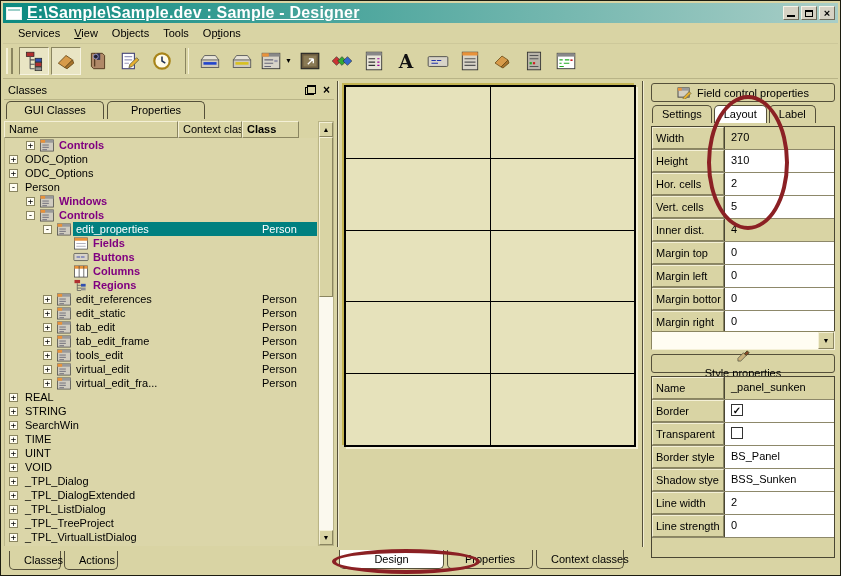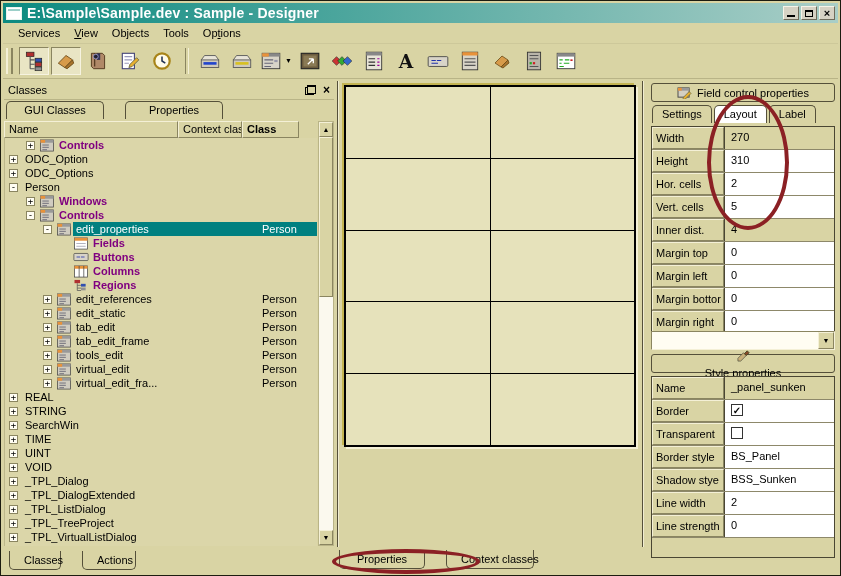--- a/index.html
+++ b/index.html
@@ -3,21 +3,21 @@
 <meta charset="utf-8">
 <style>
   html,body{margin:0;padding:0;}
   body{width:841px;height:576px;font-family:"Liberation Sans",sans-serif;font-size:11px;color:#000;background:#6b6b6b;}
   .window{position:absolute;left:0;top:0;width:841px;height:576px;background:#d9d4a4;border:1px solid #1c1c10;box-sizing:border-box;overflow:hidden;}
 
   
   .titlebar{position:absolute;left:2px;top:2px;right:2px;height:20px;background:linear-gradient(to right,#0c8a80,#a9cec7);display:flex;align-items:center;padding:0 3px;box-sizing:border-box;}
   .app-icon{width:14px;height:11px;background:#fff;border:1px solid #e8f4f0;margin-right:5px;position:relative;}
   .app-icon::after{content:"";position:absolute;left:1px;top:1px;right:1px;height:2px;background:#9ccfc9;}
-  .title-text{color:#fff;font-weight:bold;font-size:14px;letter-spacing:.2px;flex:1;white-space:nowrap;overflow:hidden;}
+  .title-text{color:#fff;font-weight:bold;font-size:16px;letter-spacing:.2px;flex:1;white-space:nowrap;overflow:hidden;text-decoration:underline;}
   .win-btns{display:flex;gap:2px;}
   .win-btn{width:16px;height:14px;background:#d6d2c4;border:1px solid;border-color:#f6f3e8 #6f6b5a #6f6b5a #f6f3e8;display:flex;align-items:flex-end;justify-content:center;box-sizing:border-box;cursor:default;}
   .glyph-min{width:8px;height:2px;background:#000;margin:0 auto 2px;}
   .glyph-max{width:8px;height:7px;border:1px solid #000;border-top-width:2px;margin:0 auto 2px;box-sizing:border-box;}
   .glyph-x{font-size:11px;font-weight:bold;line-height:12px;width:100%;text-align:center;}
 
   
   .menubar{position:absolute;left:2px;top:22px;right:2px;height:20px;display:flex;align-items:center;padding-left:8px;border-bottom:1px solid #cdc89a;}
   .menu-item{padding:2px 7px;cursor:default;}
   .mi-u{text-decoration:underline;}
@@ -33,21 +33,21 @@
   
   .left-panel{position:absolute;left:3px;top:79px;width:330px;height:494px;}
   .lp-header{position:absolute;left:0;top:0;right:0;height:20px;display:flex;align-items:center;padding:0 4px;border-bottom:1px solid #b9b487;box-sizing:border-box;}
   .lp-title{flex:1;}
   .lp-hbtns{display:flex;align-items:center;gap:7px;}
   .float-btn{position:relative;width:11px;height:10px;display:inline-block;}
   .fsq1{position:absolute;left:0;bottom:0;width:7px;height:6px;border:1px solid #000;background:#d9d4a4;}
   .fsq2{position:absolute;right:0;top:0;width:7px;height:6px;border:1px solid #000;border-top-width:2px;background:#d9d4a4;}
   .closep-btn{font-size:12px;font-weight:bold;line-height:10px;cursor:default;}
   .lp-tabs{position:absolute;left:2px;top:21px;height:20px;display:flex;}
-  .tab{background:#d9d4a4;border:1px solid #55503a;padding:2px 14px 0;margin-right:21px;white-space:nowrap;cursor:default;text-align:center;}
+  .tab{background:#d9d4a4;border:1px solid #55503a;padding:2px 14px 0;margin-right:3px;white-space:nowrap;cursor:default;text-align:center;}
   .tab.top{border-radius:5px 5px 0 0;border-bottom:none;height:18px;box-sizing:border-box;}
   .tab.bottom{border-radius:0 0 5px 5px;border-top:none;height:19px;box-sizing:border-box;padding-top:3px;}
   .tab.white{background:#fff;}
   .lp-colhead{position:absolute;left:0;top:41px;right:17px;height:17px;display:flex;}
   .col-h{background:#d9d4a4;border:1px solid;border-color:#f4f0d6 #8a8560 #8a8560 #f4f0d6;box-sizing:border-box;padding:1px 4px;overflow:hidden;white-space:nowrap;}
   .lp-tree{position:absolute;left:0;top:58px;right:17px;bottom:28px;overflow:hidden;background:#dbd6a9;border-left:1px solid #bdb88b;}
   .tree-row{position:relative;display:flex;align-items:center;height:14px;white-space:nowrap;cursor:default;}
   .t-ind{flex:none;}
   .expander{flex:none;width:9px;height:9px;border:1px solid #8a8560;background:#fffdf2;font-size:9px;line-height:7px;text-align:center;margin-right:4px;box-sizing:border-box;font-family:"DejaVu Sans Mono",monospace;}
   .exp-space{flex:none;width:13px;}
@@ -665,20 +665,21 @@
         <div class="cell"></div>
         <div class="cell"></div>
         <div class="cell"></div>
         <div class="cell"></div>
         <div class="cell"></div>
         <div class="cell"></div>
       </div>
   </div>
 
   <div class="bottom-tabs" id="center-btabs">
+      <span class="tab bottom-c active white bottom" style="width: 105px;">Design</span>
       <span class="tab bottom-c bottom" style="width: 86px;">Properties</span>
       <span class="tab bottom-c bottom" style="width: 88px;">Context classes</span>
     </div>
 
   <div class="right-panel">
     <div class="rp-btn rp-btn1">
       <span class="rp-btn-ic">
           <svg width="15" height="13" viewBox="0 0 16 14">
             <rect x="1" y="2" width="12" height="10" fill="#d4d0c2" stroke="#444"></rect>
             <rect x="1" y="2" width="12" height="3" fill="#999"></rect>

